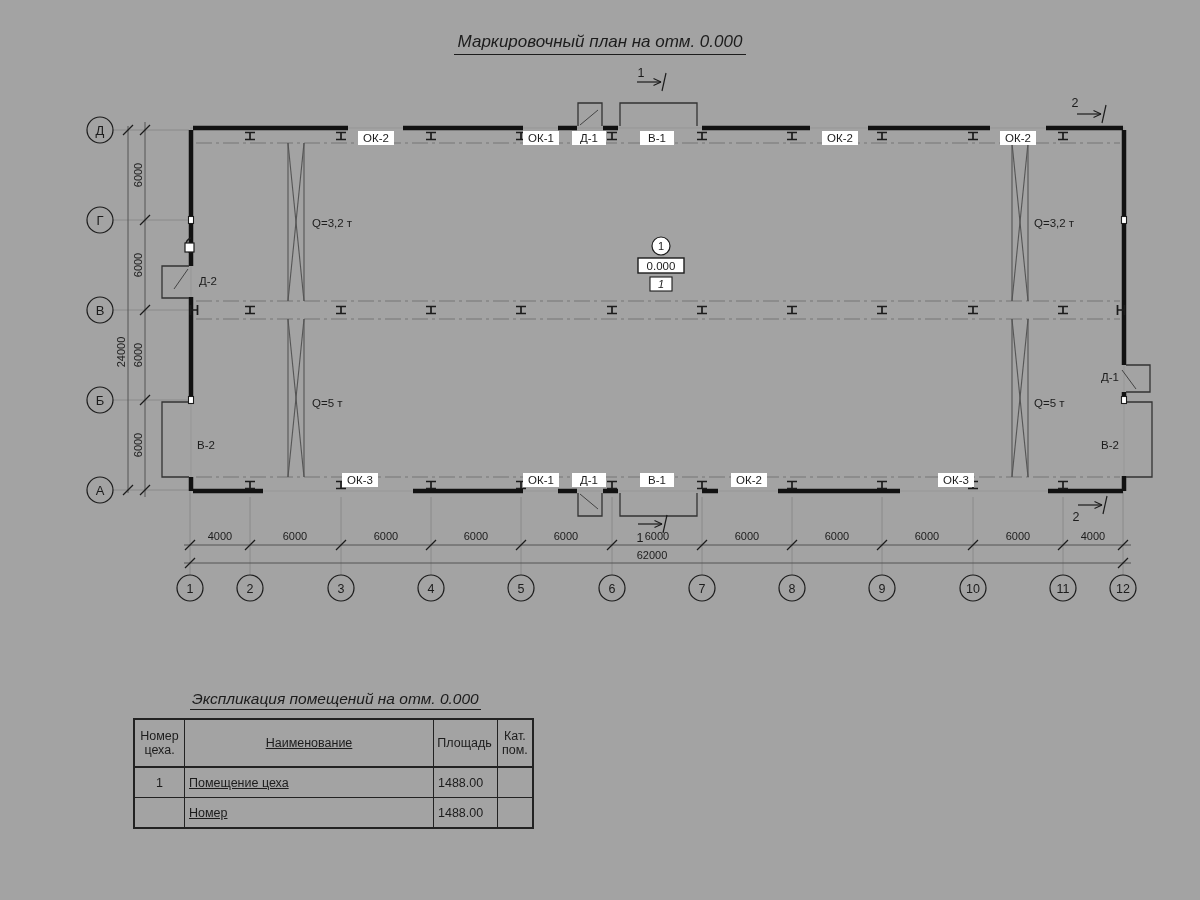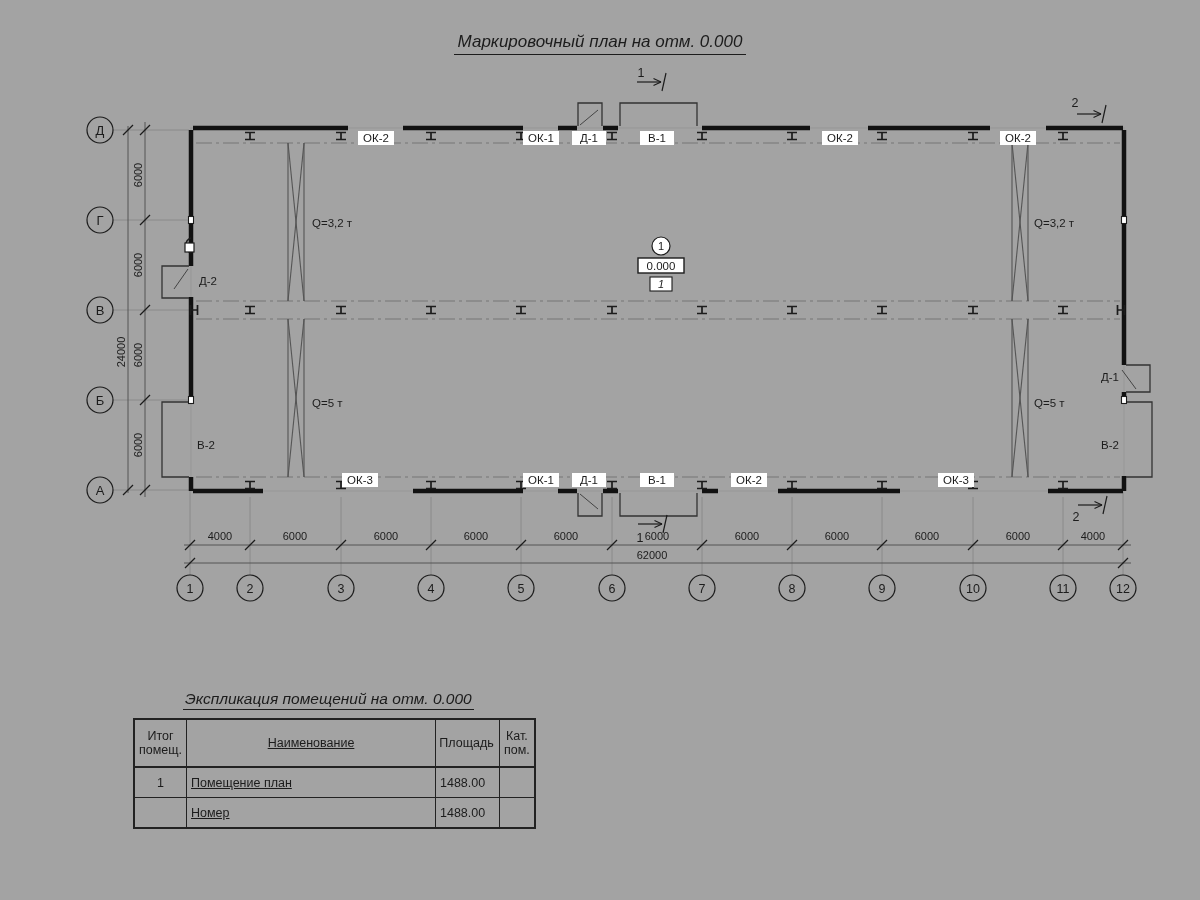--- a/index.html
+++ b/index.html
@@ -1,21 +1,21 @@
 <!DOCTYPE html>
 <html><head>
 <meta charset="utf-8">
 <style>
   html,body{margin:0;padding:0;background:#fff;}
   .page{position:relative;width:1200px;height:900px;background:#a3a3a3;overflow:hidden;
         font-family:"Liberation Sans",sans-serif;color:#1c1c1c;}
   .main-title{position:absolute;top:32px;left:0;width:100%;text-align:center;
               font-style:italic;font-size:17px;}
   .main-title span{border-bottom:1.4px solid #1c1c1c;padding:0 4px 3px 4px;}
-  .expl-title{position:absolute;top:690px;left:183px;font-style:italic;font-size:15.5px;}
+  .expl-title{position:absolute;top:690px;left:190px;font-style:italic;font-size:15.5px;}
   .expl-title span{border-bottom:1.3px solid #1c1c1c;padding:0 2px 2px 2px;}
   svg{position:absolute;top:0;left:0;}
   svg text{font-family:"Liberation Sans",sans-serif;fill:#1c1c1c;}
   .expl-table{position:absolute;top:718px;left:133px;border-collapse:collapse;
               table-layout:fixed;font-size:12.5px;color:#1c1c1c;}
   .expl-table td,.expl-table th{border:1.2px solid #222;font-weight:normal;
               padding:2px 4px;overflow:hidden;}
   .expl-table{border:2px solid #222;}
   .expl-table th{height:42px;text-align:center;vertical-align:middle;border-bottom:2px solid #222;}
   .expl-table td{height:25px;vertical-align:middle;}
@@ -359,30 +359,30 @@
 
   <table class="expl-table">
     <colgroup>
         <col style="width:45px">
         <col style="width:247px">
         <col style="width:62px">
         <col style="width:26px">
       </colgroup>
     <thead>
       <tr>
-        <th class="c-num">Итог помещ.</th>
+        <th class="c-num">Номер цеха.</th>
         <th class="c-name">Наименование</th>
         <th class="c-area" style="text-align:center;padding-left:2px;">Площадь</th>
         <th class="c-cat">Кат. пом.</th>
       </tr>
     </thead>
     <tbody>
       <tr>
         <td class="c-num">1</td>
-        <td class="c-name">Помещение план</td>
+        <td class="c-name">Помещение цеха</td>
         <td class="c-area">1488.00</td>
         <td class="c-cat"></td>
       </tr>
       <tr>
         <td class="c-num"></td>
         <td class="c-name">Номер</td>
         <td class="c-area">1488.00</td>
         <td class="c-cat"></td>
       </tr>
     </tbody>

